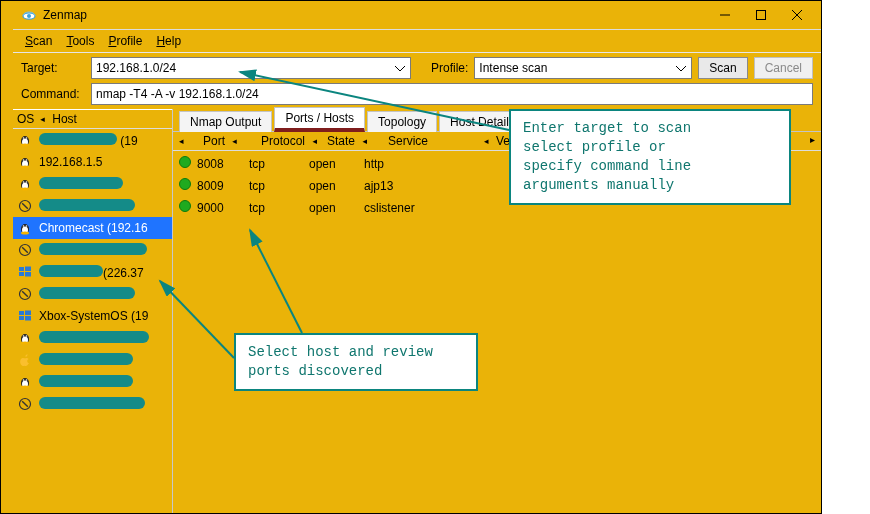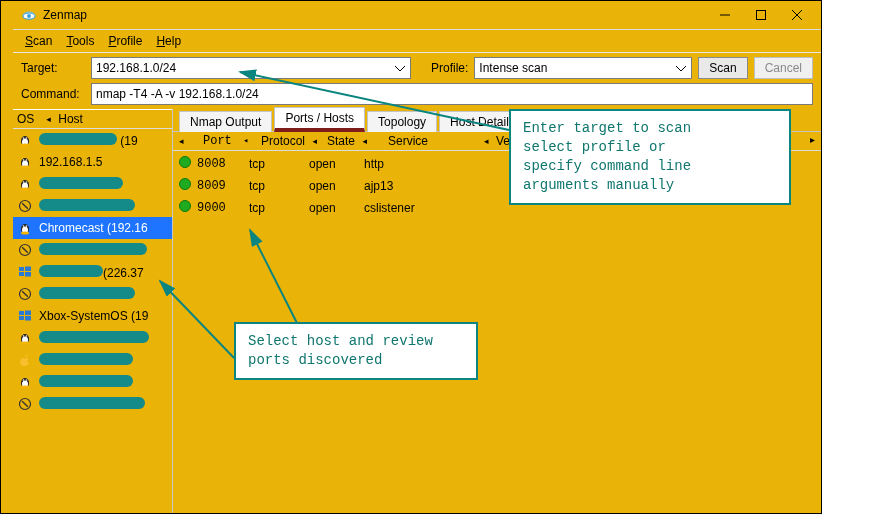--- a/index.html
+++ b/index.html
@@ -35,39 +35,39 @@
   .btn.primary { background:#e9e9e9; }
   .btn.disabled { color:#8a8a8a; background:#f0f0f0; border-color:#c0c0c0; }
   .textin { height:22px; border:1px solid #7a7a7a; padding:0 4px; font:inherit; box-sizing:border-box; }
   
   .content { flex:1; display:flex; min-height:0; }
   
   .leftpane { width:159px; border-right:1px solid #c8c8c8; display:flex; flex-direction:column; }
   .ltabs { display:flex; }
   .ltab { flex:1; text-align:center; height:22px; line-height:22px; border:1px solid #8a8a8a; background:#e9e9e9; font:inherit; }
   .ltab.active { background:#cde8f6; border-color:#5a9bd4; }
-  .hosthdr { height:18px; display:flex; align-items:center; gap:12px; padding:0 4px; border-top:1px solid #fff; border-bottom:1px solid #dcdcdc; }
+  .hosthdr { height:18px; display:flex; align-items:center; gap:6px; padding:0 4px; border-top:1px solid #fff; border-bottom:1px solid #dcdcdc; }
   .hosthdr .col { display:flex; align-items:center; gap:2px; }
   .hostlist { flex:1; overflow:hidden; }
   .hostrow { height:22px; display:flex; align-items:center; gap:6px; padding:0 4px; white-space:nowrap; }
   .hostrow.selected { background:#1f74ff; color:#fff; }
   .osicon { width:16px; height:16px; display:flex; align-items:center; justify-content:center; }
   .redact { display:inline-block; height:12px; border-radius:6px; background:#148b88; }
   
   .rightpane { flex:1; display:flex; flex-direction:column; min-width:0; }
   .tabs { display:flex; align-items:flex-end; height:22px; border-bottom:1px solid #c4c4c4; padding-left:6px; white-space:nowrap; }
   .tab { padding:3px 10px; border:1px solid #c4c4c4; border-bottom:none; margin-right:2px; background:#f4f4f4; position:relative; top:1px; }
   .tab.active { background:#fff; border-bottom:4px solid #7f1d1d; }
   .cols { display:flex; align-items:center; height:18px; border-bottom:1px solid #dcdcdc; padding-left:6px; gap:0; white-space:nowrap; position:relative; }
   .colh { display:flex; align-items:center; gap:2px; padding-right:6px; }
   .colh .tri { font-size:9px; }
   .porttable { position:relative; padding:2px 0 0 6px; height:calc(100% - 40px); }
   .prow { display:flex; align-items:center; height:22px; gap:0; }
   .c-dot { width:18px; text-align:left; }
-  .c-port { width:52px;font-family:Liberation Mono, monospace; }
+  .c-port { width:52px; }
   .c-proto { width:60px; }
   .c-state { width:55px; }
   .c-svc { width:90px; }
   .c-ver { flex:1; }
   .greendot { display:inline-block; width:10px; height:10px; border-radius:50%; background:#1faa1f; border:1px solid #0d7a0d; }
   
   .annot { position:absolute; border:2px solid #0b857f; padding:8px 12px; font-family: "Courier New", monospace; color:#0f766e; background:#fff; line-height:1.35; font-size:14px; z-index:10; }
   .arrow-svg { position:absolute; pointer-events:none; z-index:9; }
   .scrollhint { position:absolute; right:6px; top:2px; font-size:10px; color:#000; }
 </style>
@@ -340,21 +340,21 @@
         </div>
     </div>
 
   </div>
 </div>
 
 <div class="annot" id="annot-top" style="left: 509px; top: 109px; width: 254px; white-space: pre;">Enter target to scan
 select profile or
 specify command line
 arguments manually</div>
-<div class="annot" id="annot-bottom" style="left: 234px; top: 322px; width: 216px; white-space: pre;">Select host and review
+<div class="annot" id="annot-bottom" style="left: 234px; top: 333px; width: 216px; white-space: pre;">Select host and review
 ports discovered</div>
 
 <svg class="arrow-svg" style="left:0; top:0" width="870" height="514">
   <defs>
     <marker id="ah" markerWidth="10" markerHeight="10" refX="8" refY="3" orient="auto">
       <path d="M0,0 L9,3 L0,6 Z" fill="#0b857f"></path>
     </marker>
   </defs>
 
   <line x1="509" y1="130" x2="240" y2="72" stroke="#0b857f" stroke-width="2" marker-end="url(#ah)"></line>

